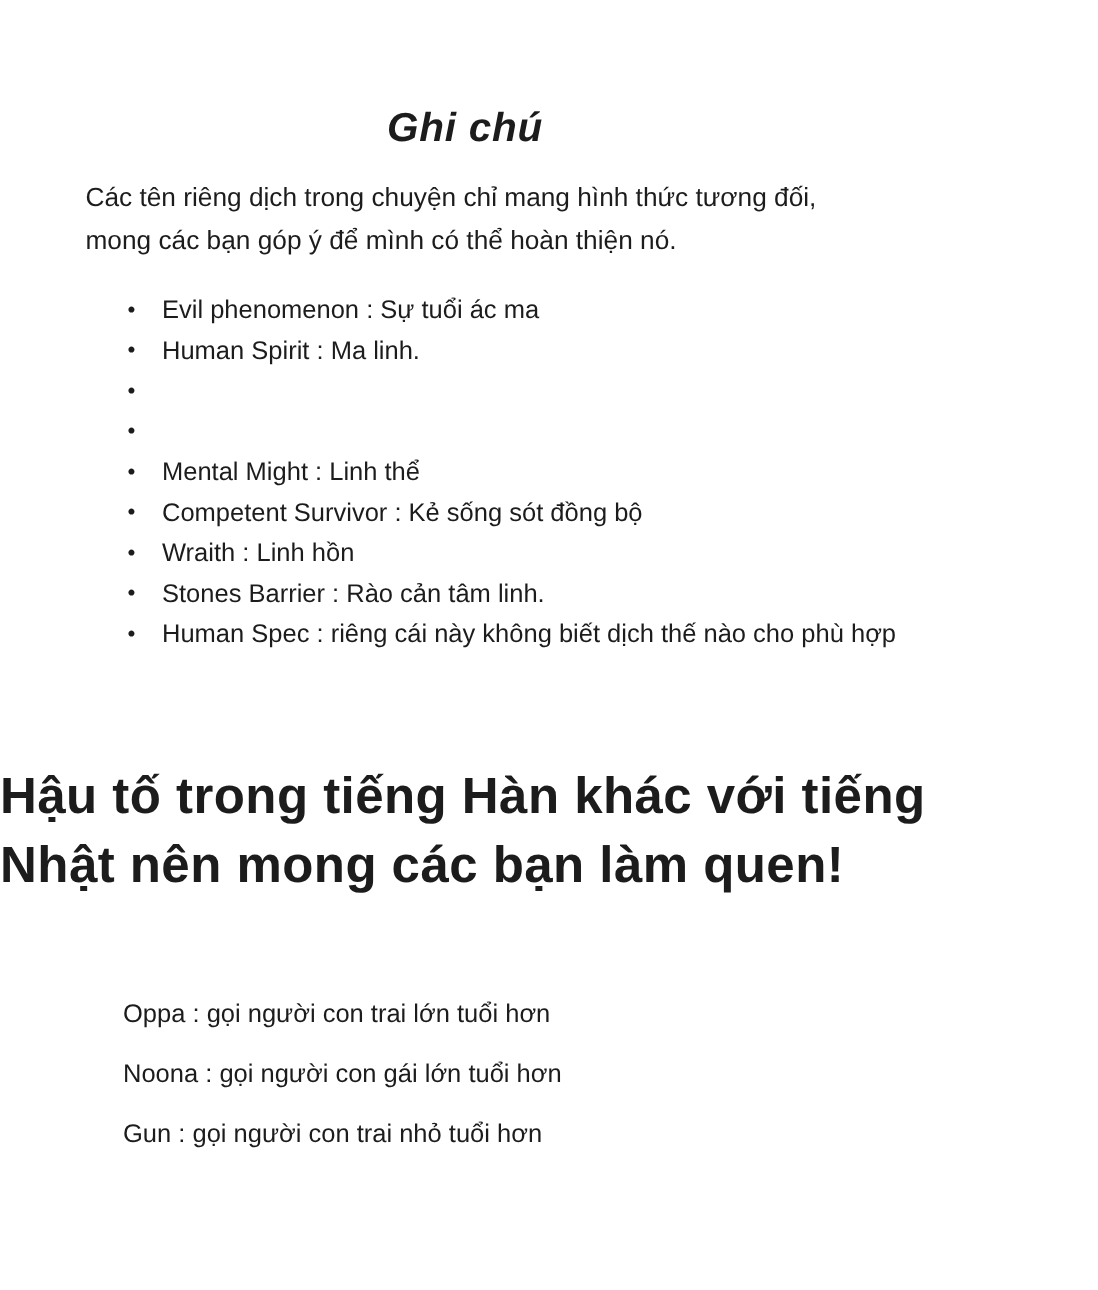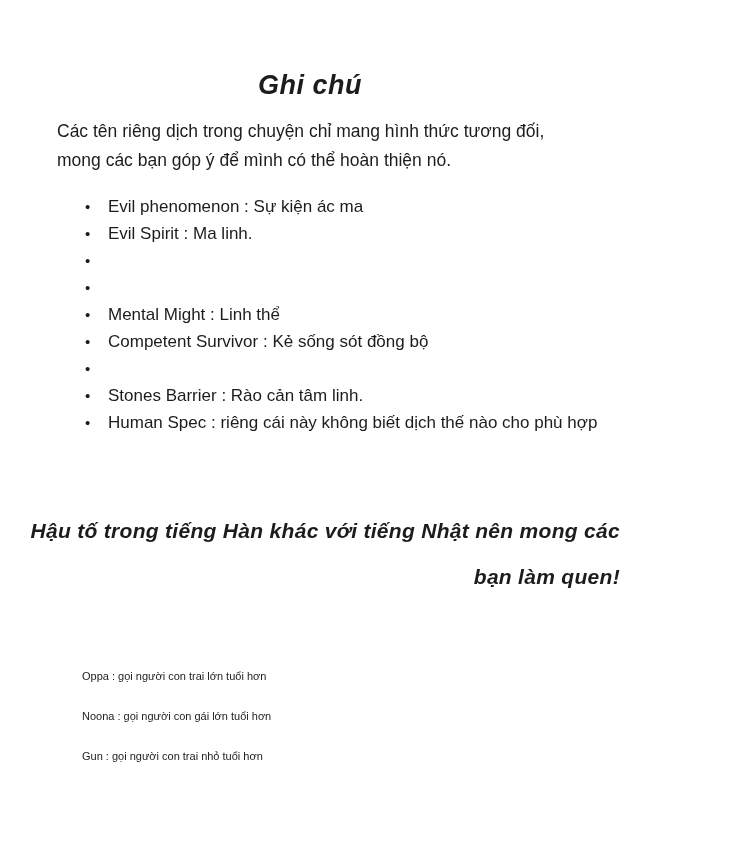--- a/index.html
+++ b/index.html
@@ -46,71 +46,71 @@
   }
   .bullet {
     width: 23px;
     flex: 0 0 23px;
     font-size: 15px;
     line-height: 23px;
   }
   .honorific-heading {
     margin: 70px auto 0 auto;
     max-width: 640px;
-    text-align: right;
-    font-size: 21px;
+    text-align: left;
+    font-size: 34px;
     font-weight: bold;
-    font-style: italic;
     line-height: 46px;
     letter-spacing: 0.3px;
   }
   .honorific-list {
     margin-top: 64px;
   }
   .h-row {
     padding-left: 82px;
     height: 40px;
-    font-size: 11px;
+    font-size: 17px;
     line-height: 24px;
   }
 </style>
 </head>
 <body>
 
 <div class="page">
 
   <h1 class="doc-title">Ghi chú</h1>
 
   <p class="intro">Các tên riêng dịch trong chuyện chỉ mang hình thức tương đối, mong các bạn góp ý để mình có thể hoàn thiện nó.</p>
 
   <div class="glossary">
     <div class="g-row">
       <span class="bullet">•</span>
-      <span>Evil phenomenon : Sự kiện ác ma</span>
+      <span>Evil phenomenon : Sự tuổi ác ma</span>
     </div>
     <div class="g-row">
       <span class="bullet">•</span>
-      <span>Evil Spirit : Ma linh.</span>
+      <span>Human Spirit : Ma linh.</span>
     </div>
     <div class="g-row">
       <span class="bullet">•</span>
     </div>
     <div class="g-row">
       <span class="bullet">•</span>
     </div>
     <div class="g-row">
       <span class="bullet">•</span>
       <span>Mental Might : Linh thể</span>
     </div>
     <div class="g-row">
       <span class="bullet">•</span>
       <span>Competent Survivor : Kẻ sống sót đồng bộ</span>
     </div>
     <div class="g-row">
       <span class="bullet">•</span>
+      <span>Wraith : Linh hồn</span>
     </div>
     <div class="g-row">
       <span class="bullet">•</span>
       <span>Stones Barrier : Rào cản tâm linh.</span>
     </div>
     <div class="g-row">
       <span class="bullet">•</span>
       <span>Human Spec : riêng cái này không biết dịch thế nào cho phù hợp</span>
     </div>
   </div>

